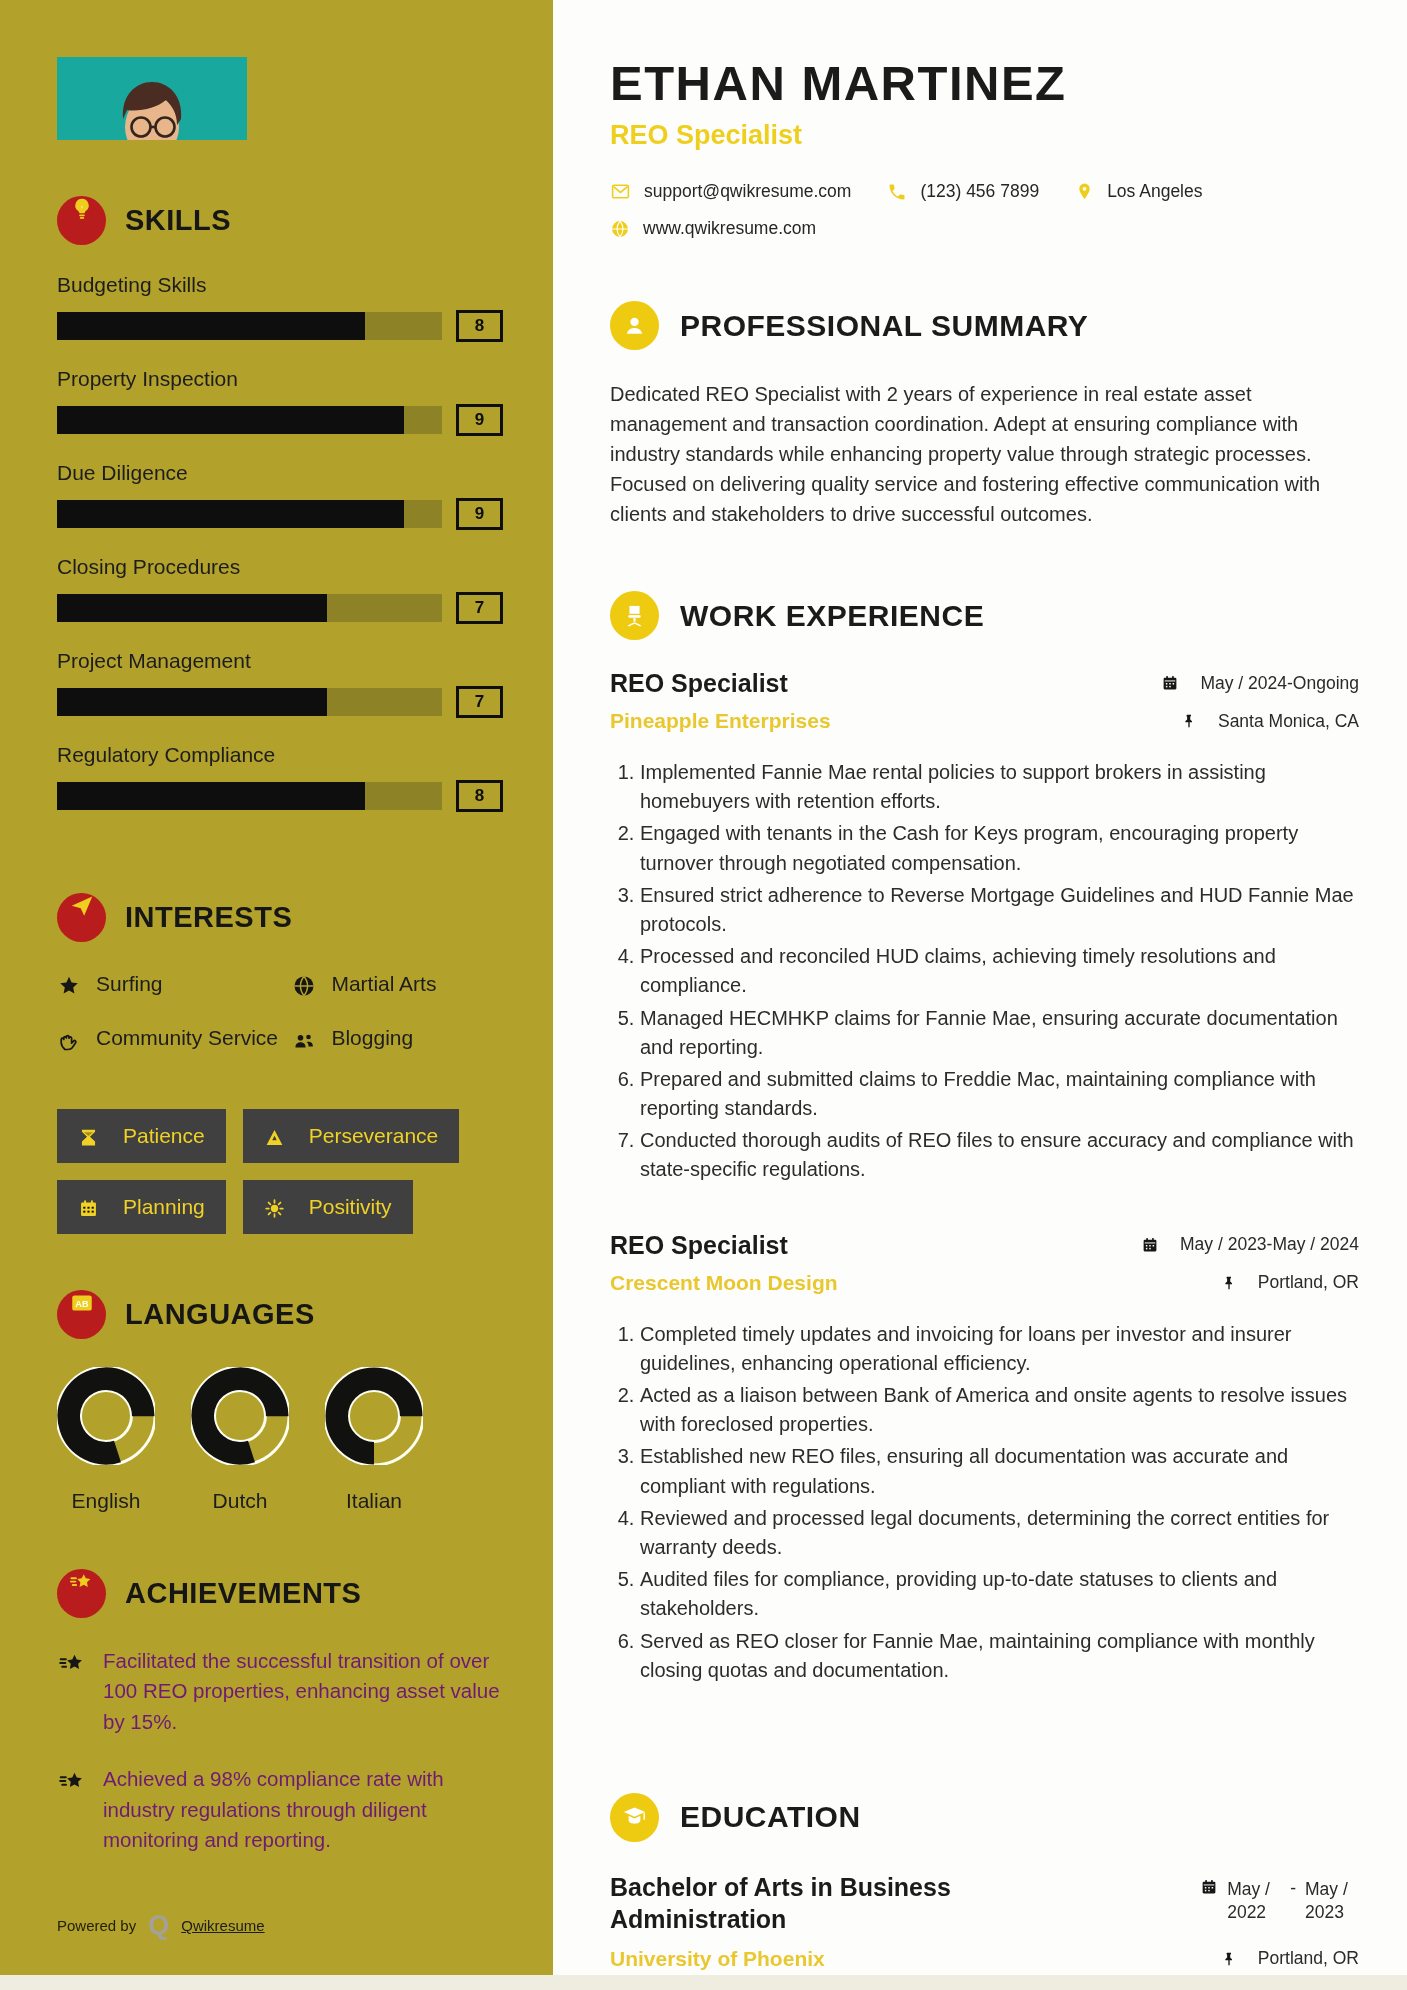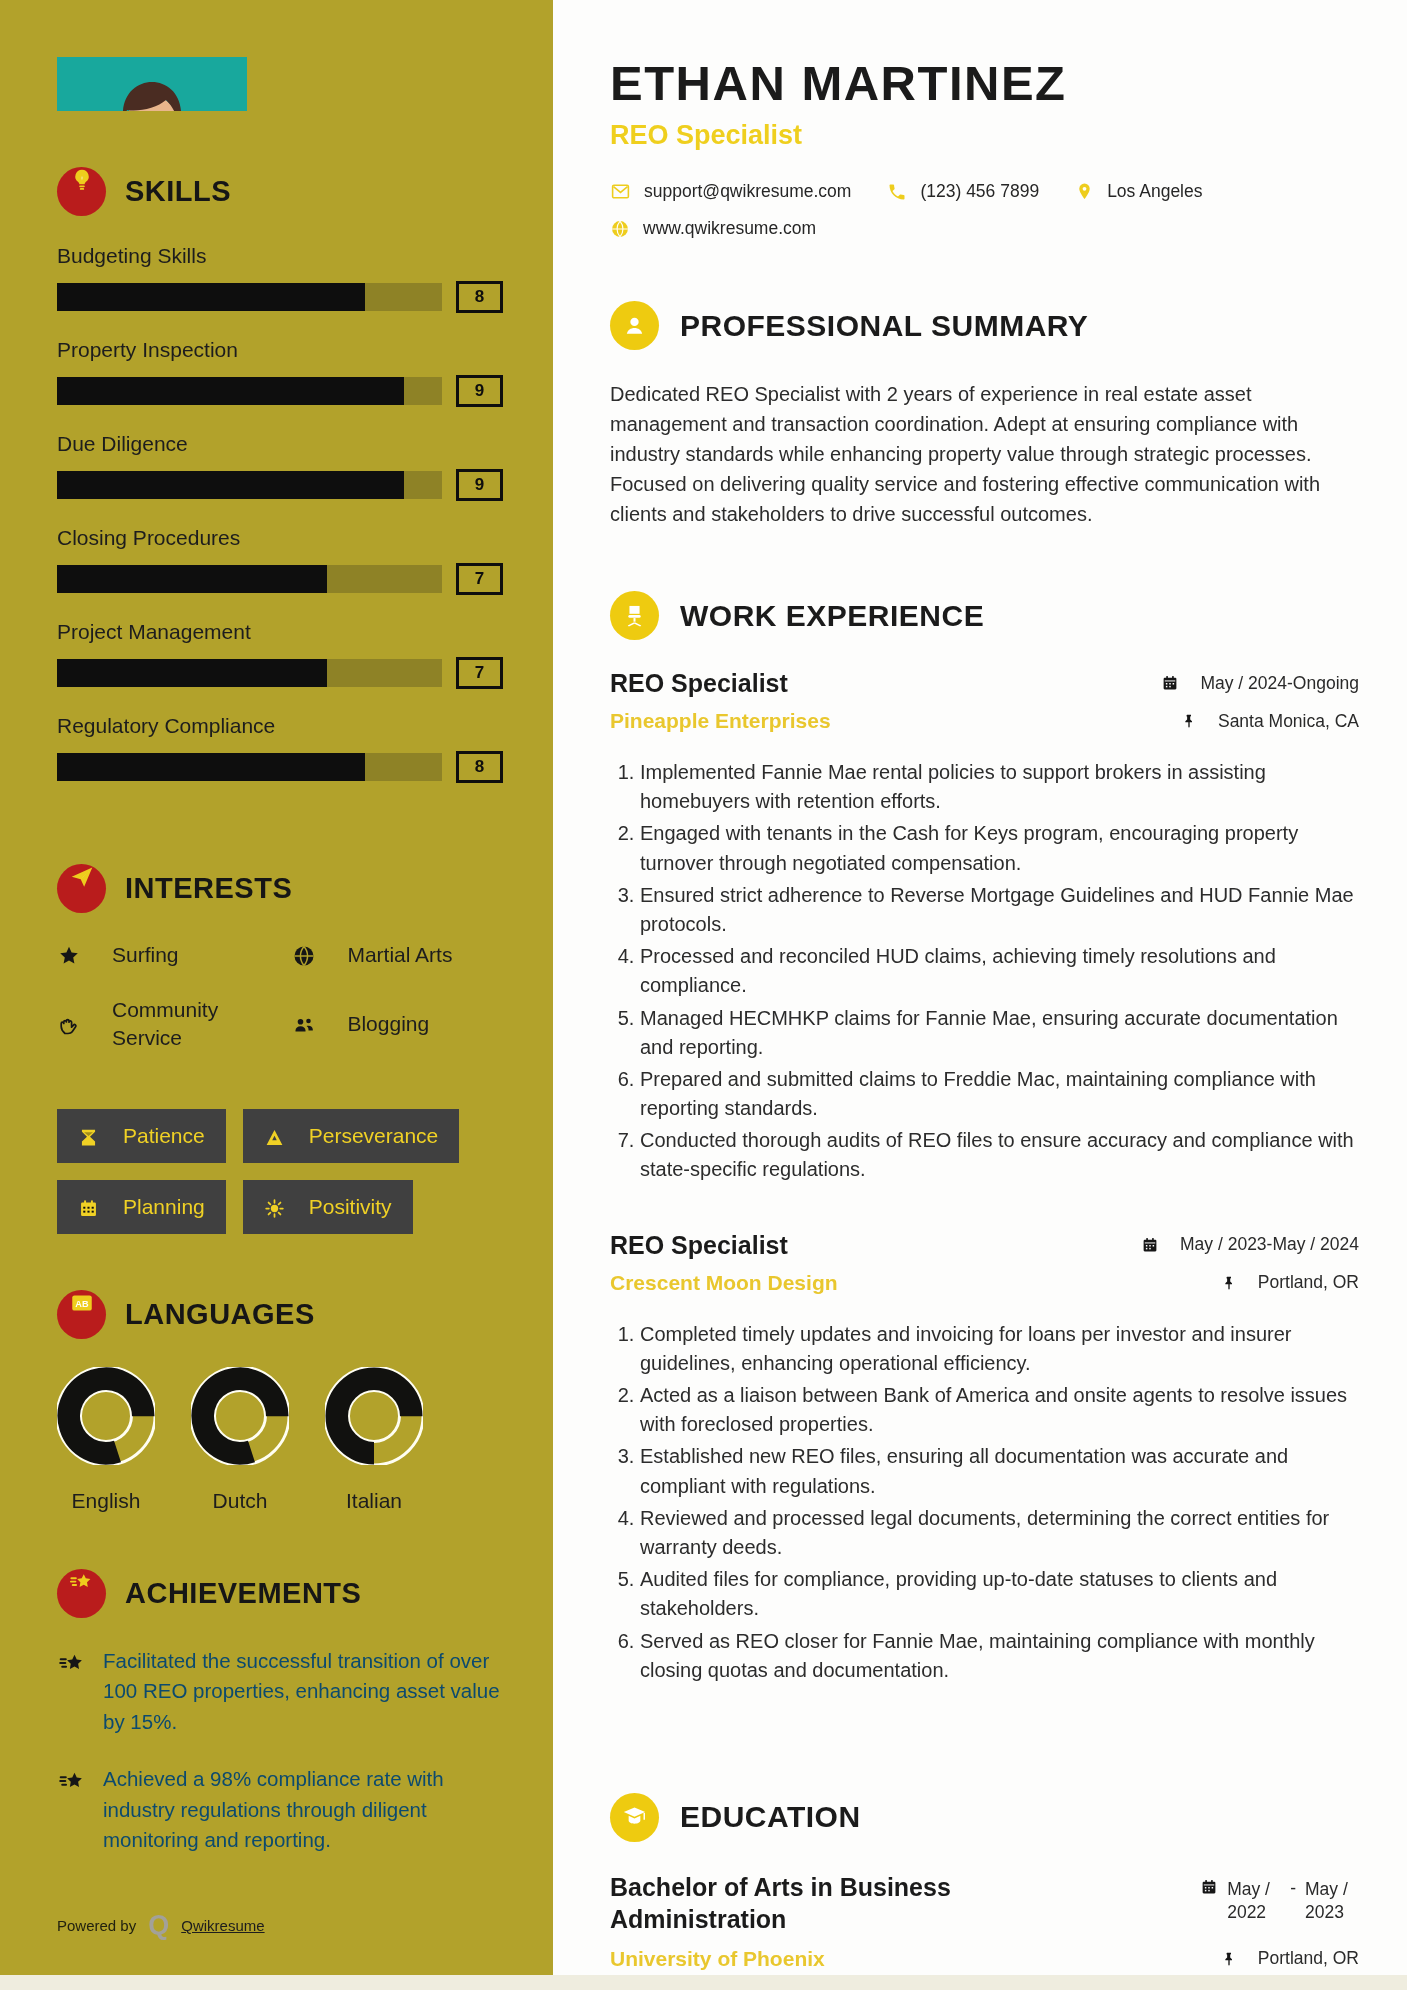--- a/index.html
+++ b/index.html
@@ -14,28 +14,28 @@
   .s-head{display:flex;align-items:center;gap:19px;margin-bottom:28px}
   .s-circ{width:49px;height:49px;border-radius:50%;background:#b91c1c;display:flex;justify-content:center;flex-shrink:0}
   .s-head h2{font-size:29px;font-weight:800;color:#161616;letter-spacing:.5px}
   .skill{margin-bottom:25px}
   .skill-label{font-size:21px;color:#1d1d1d;margin-bottom:13px}
   .skill-bar-row{display:flex;align-items:center;gap:14px}
   .skill-track{flex:1;height:28px;background:#8e8226}
   .skill-fill{height:100%;background:#0e0e0e}
   .skill-box{width:47px;height:32px;border:3px solid #0e0e0e;display:flex;align-items:center;justify-content:center;font-weight:700;font-size:17px;color:#0e0e0e;flex-shrink:0}
   .interests-grid{display:grid;grid-template-columns:1.08fr 1fr;row-gap:26px;column-gap:8px}
-  .int-item{display:flex;gap:31px;align-items:center;font-size:21px;color:#1d1d1d;line-height:1.35}
+  .int-item{display:flex;gap:15px;align-items:flex-end;font-size:21px;color:#1d1d1d;line-height:1.35}
   .int-item .ic{flex-shrink:0;margin-top:1px}
   .pills{display:flex;flex-wrap:wrap;gap:17px}
   .pill{display:flex;align-items:flex-end;gap:24px;background:#404040;color:#f0d125;font-size:21px;padding:15px 21px}
   .langs{display:flex;gap:36px;margin-top:6px}
   .lang{display:flex;flex-direction:column;align-items:center;gap:24px;width:98px}
   .lang-label{font-size:21px;color:#1d1d1d}
-  .ach-item{display:flex;gap:16px;margin-bottom:26px;font-size:20.5px;line-height:1.5;color:#0c4a6e}
+  .ach-item{display:flex;gap:16px;margin-bottom:26px;font-size:20.5px;line-height:1.5;color:#701a75}
   .ach-item .ic{flex-shrink:0;margin-top:3px}
   .sb-footer{margin-top:auto;display:flex;align-items:center;gap:12px;font-size:15px;color:#22220f;padding-top:30px}
   .qlogo{font-size:27px;font-weight:800;color:#a3a199;line-height:1}
   .qr-link{color:#1d1d1d;text-decoration:underline;cursor:pointer}
 
   
   .content{flex:1;padding:55px 48px 38px 57px;display:flex;flex-direction:column;background:#fdfdfc}
   .name{font-size:49px;font-weight:800;color:#1b1b1b;letter-spacing:1.5px}
   .role{font-size:27px;color:#efcf1e;font-weight:600;margin-top:9px}
   .contact{display:flex;flex-wrap:wrap;gap:16px 36px;margin-top:30px;font-size:17.5px;color:#262626;align-items:center;max-width:720px}

